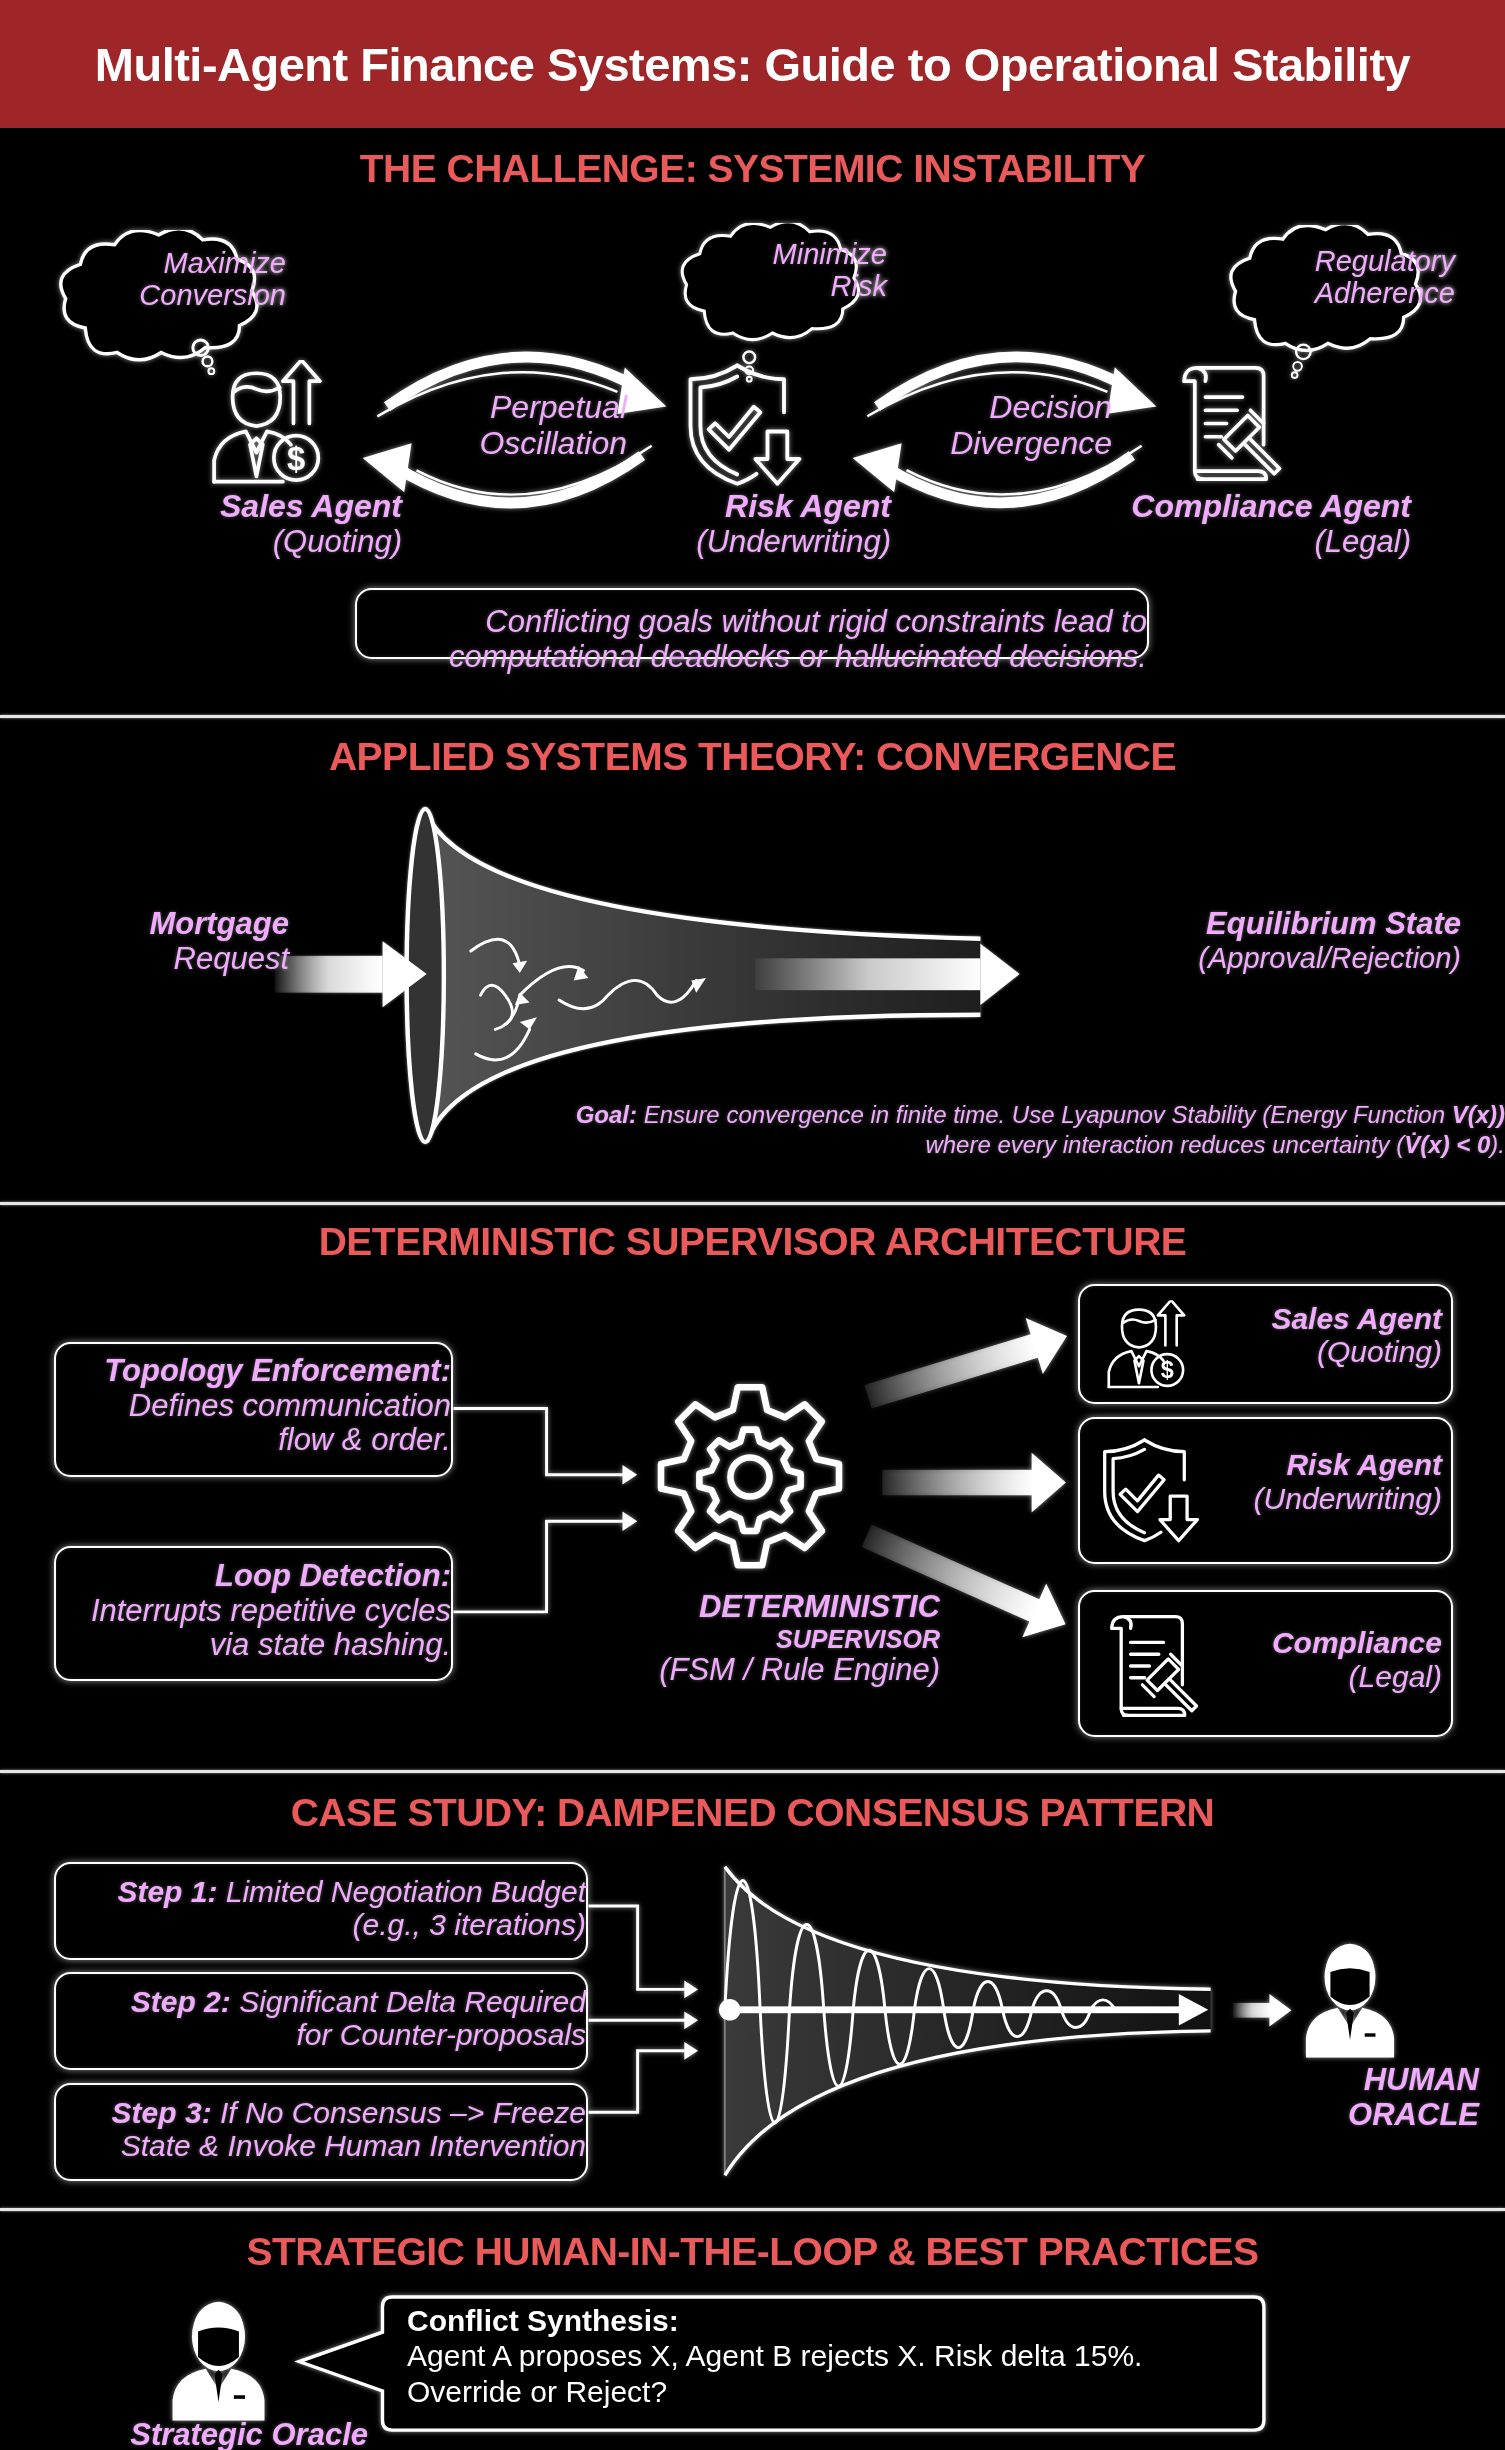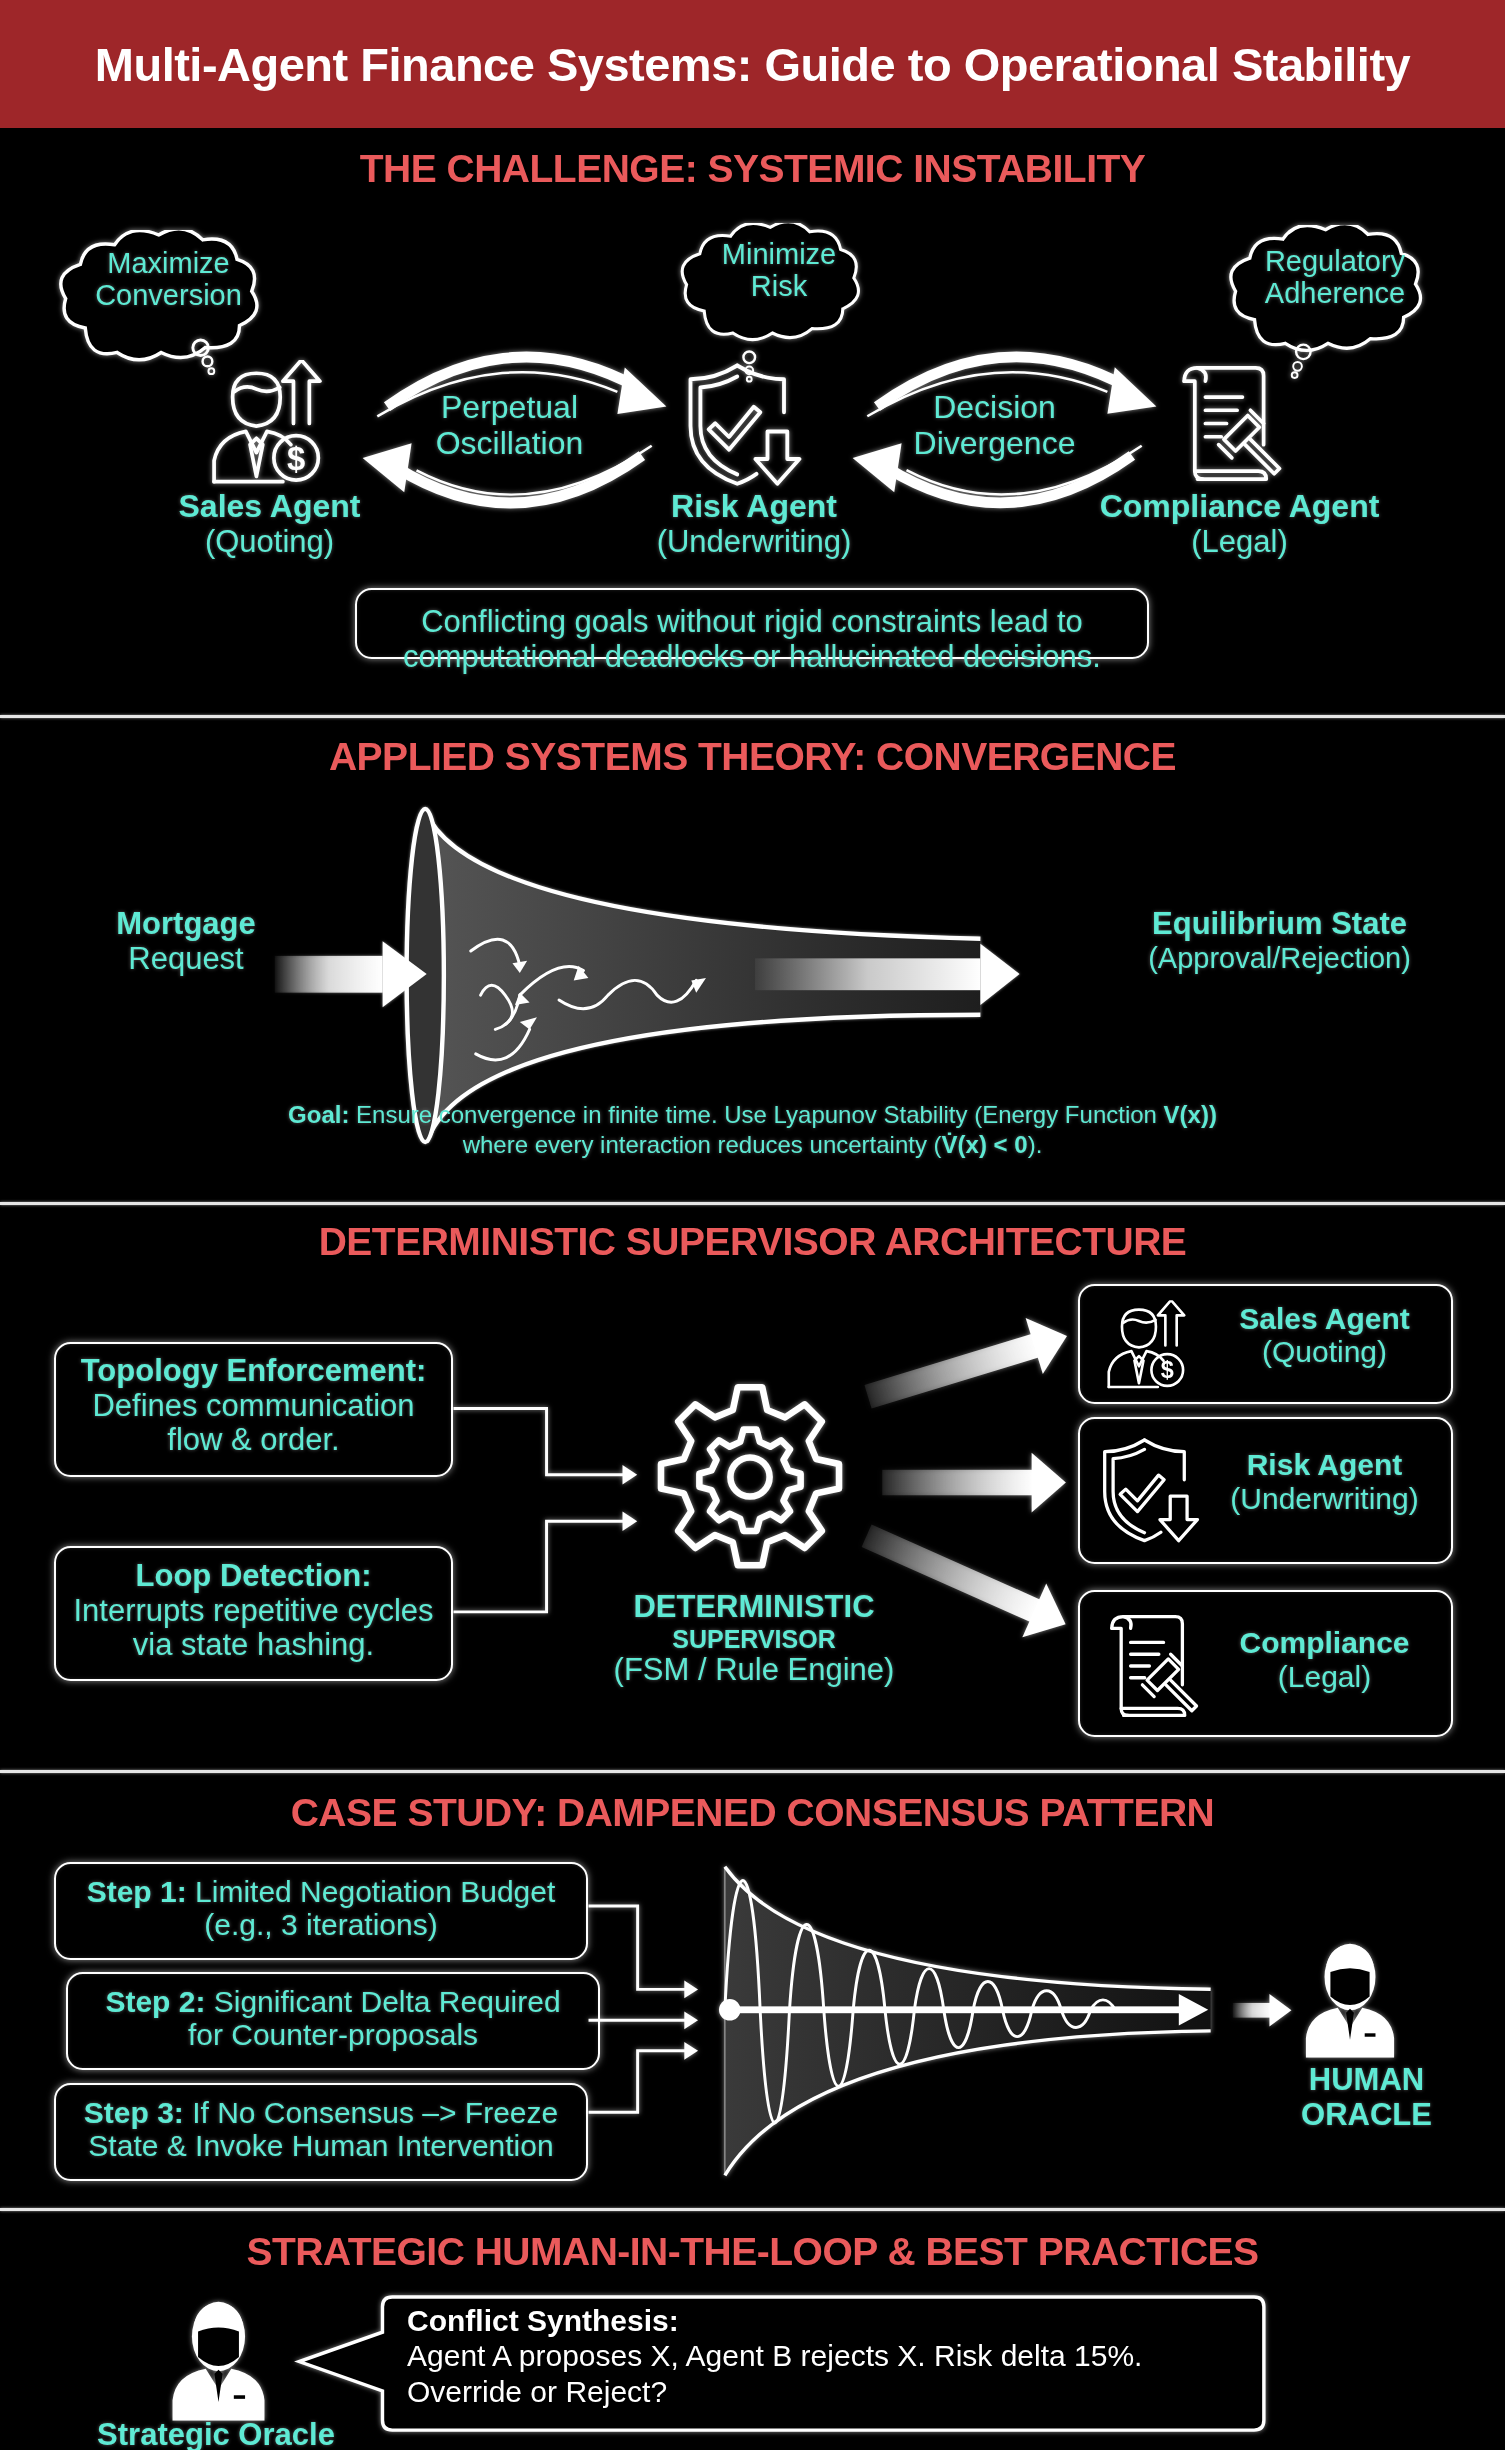--- a/index.html
+++ b/index.html
@@ -8,21 +8,21 @@
          font-family: "Liberation Sans", "DejaVu Sans", sans-serif; color: #fff; }
   .abs { position: absolute; }
   .header { left: 0; top: 0; width: 1505px; height: 128px; background: #9e2629;
             display: flex; align-items: center; justify-content: center; }
   .header h1 { font-size: 47px; font-weight: 700; color: #fff; letter-spacing: -0.5px; }
   .sec-title { left: 0; width: 1505px; text-align: center; font-size: 39px; font-weight: 700;
                color: #ea5a5b; letter-spacing: -0.5px; }
   .divider { left: 0; width: 1505px; height: 2.9px; background: #e6e6e6;
              box-shadow: 0 0 2.9px rgba(255,255,255,0.6); }
   .glow { filter: drop-shadow(0 0 2.9px rgba(255,255,255,0.55)); }
-  .txt { text-align: center; color: #5eead4; line-height: 1.12; text-shadow: 0 0 3.9px rgba(255,255,255,0.35); }
+  .txt { text-align: right; color: #f0abfc; line-height: 1.12; text-shadow: 0 0 3.9px rgba(255,255,255,0.35); font-style: italic; }
   .b { font-weight: 700; }
   .box { border: 2.9px solid #fff; border-radius: 16.7px; background: #000;
          box-shadow: 0 0 7.8px rgba(255,255,255,0.55), inset 0 0 3.9px rgba(255,255,255,0.15); }
   .cloud-text { font-size: 29px; }
   .agent-name { font-size: 32px; font-weight: 700; }
   .agent-sub { font-size: 31px; }
   .mid-label { font-size: 32px; }
   .boxtxt { font-size: 31px; }
   .steptxt { font-size: 30px; }
   svg { overflow: visible; }
@@ -338,21 +338,21 @@
 </div>
 
 <div class="abs divider" style="top:1770px;"></div>
 
 <div class="abs sec-title" style="top:1791px;">CASE STUDY: DAMPENED CONSENSUS PATTERN</div>
 
 <div class="abs box txt" style="left:54px; top:1862px; width:534px; height:98px; padding-top:10.8px;">
   <div class="steptxt"><span class="b">Step 1:</span><span> Limited Negotiation Budget</span></div>
   <div class="steptxt">(e.g., 3 iterations)</div>
 </div>
-<div class="abs box txt" style="left:54px; top:1972px; width:534px; height:98px; padding-top:10.8px;margin-left:12px;">
+<div class="abs box txt" style="left:54px; top:1972px; width:534px; height:98px; padding-top:10.8px;">
   <div class="steptxt"><span class="b">Step 2:</span><span> Significant Delta Required</span></div>
   <div class="steptxt">for Counter-proposals</div>
 </div>
 <div class="abs box txt" style="left:54px; top:2083px; width:534px; height:98px; padding-top:10.8px;">
   <div class="steptxt"><span class="b">Step 3:</span><span> If No Consensus –&gt; Freeze</span></div>
   <div class="steptxt">State &amp; Invoke Human Intervention</div>
 </div>
 
 <svg class="abs glow" style="left:586px; top:1901px;" width="118" height="221" viewBox="0 0 240 450">
   <g fill="none" stroke="#fff" stroke-width="6">

